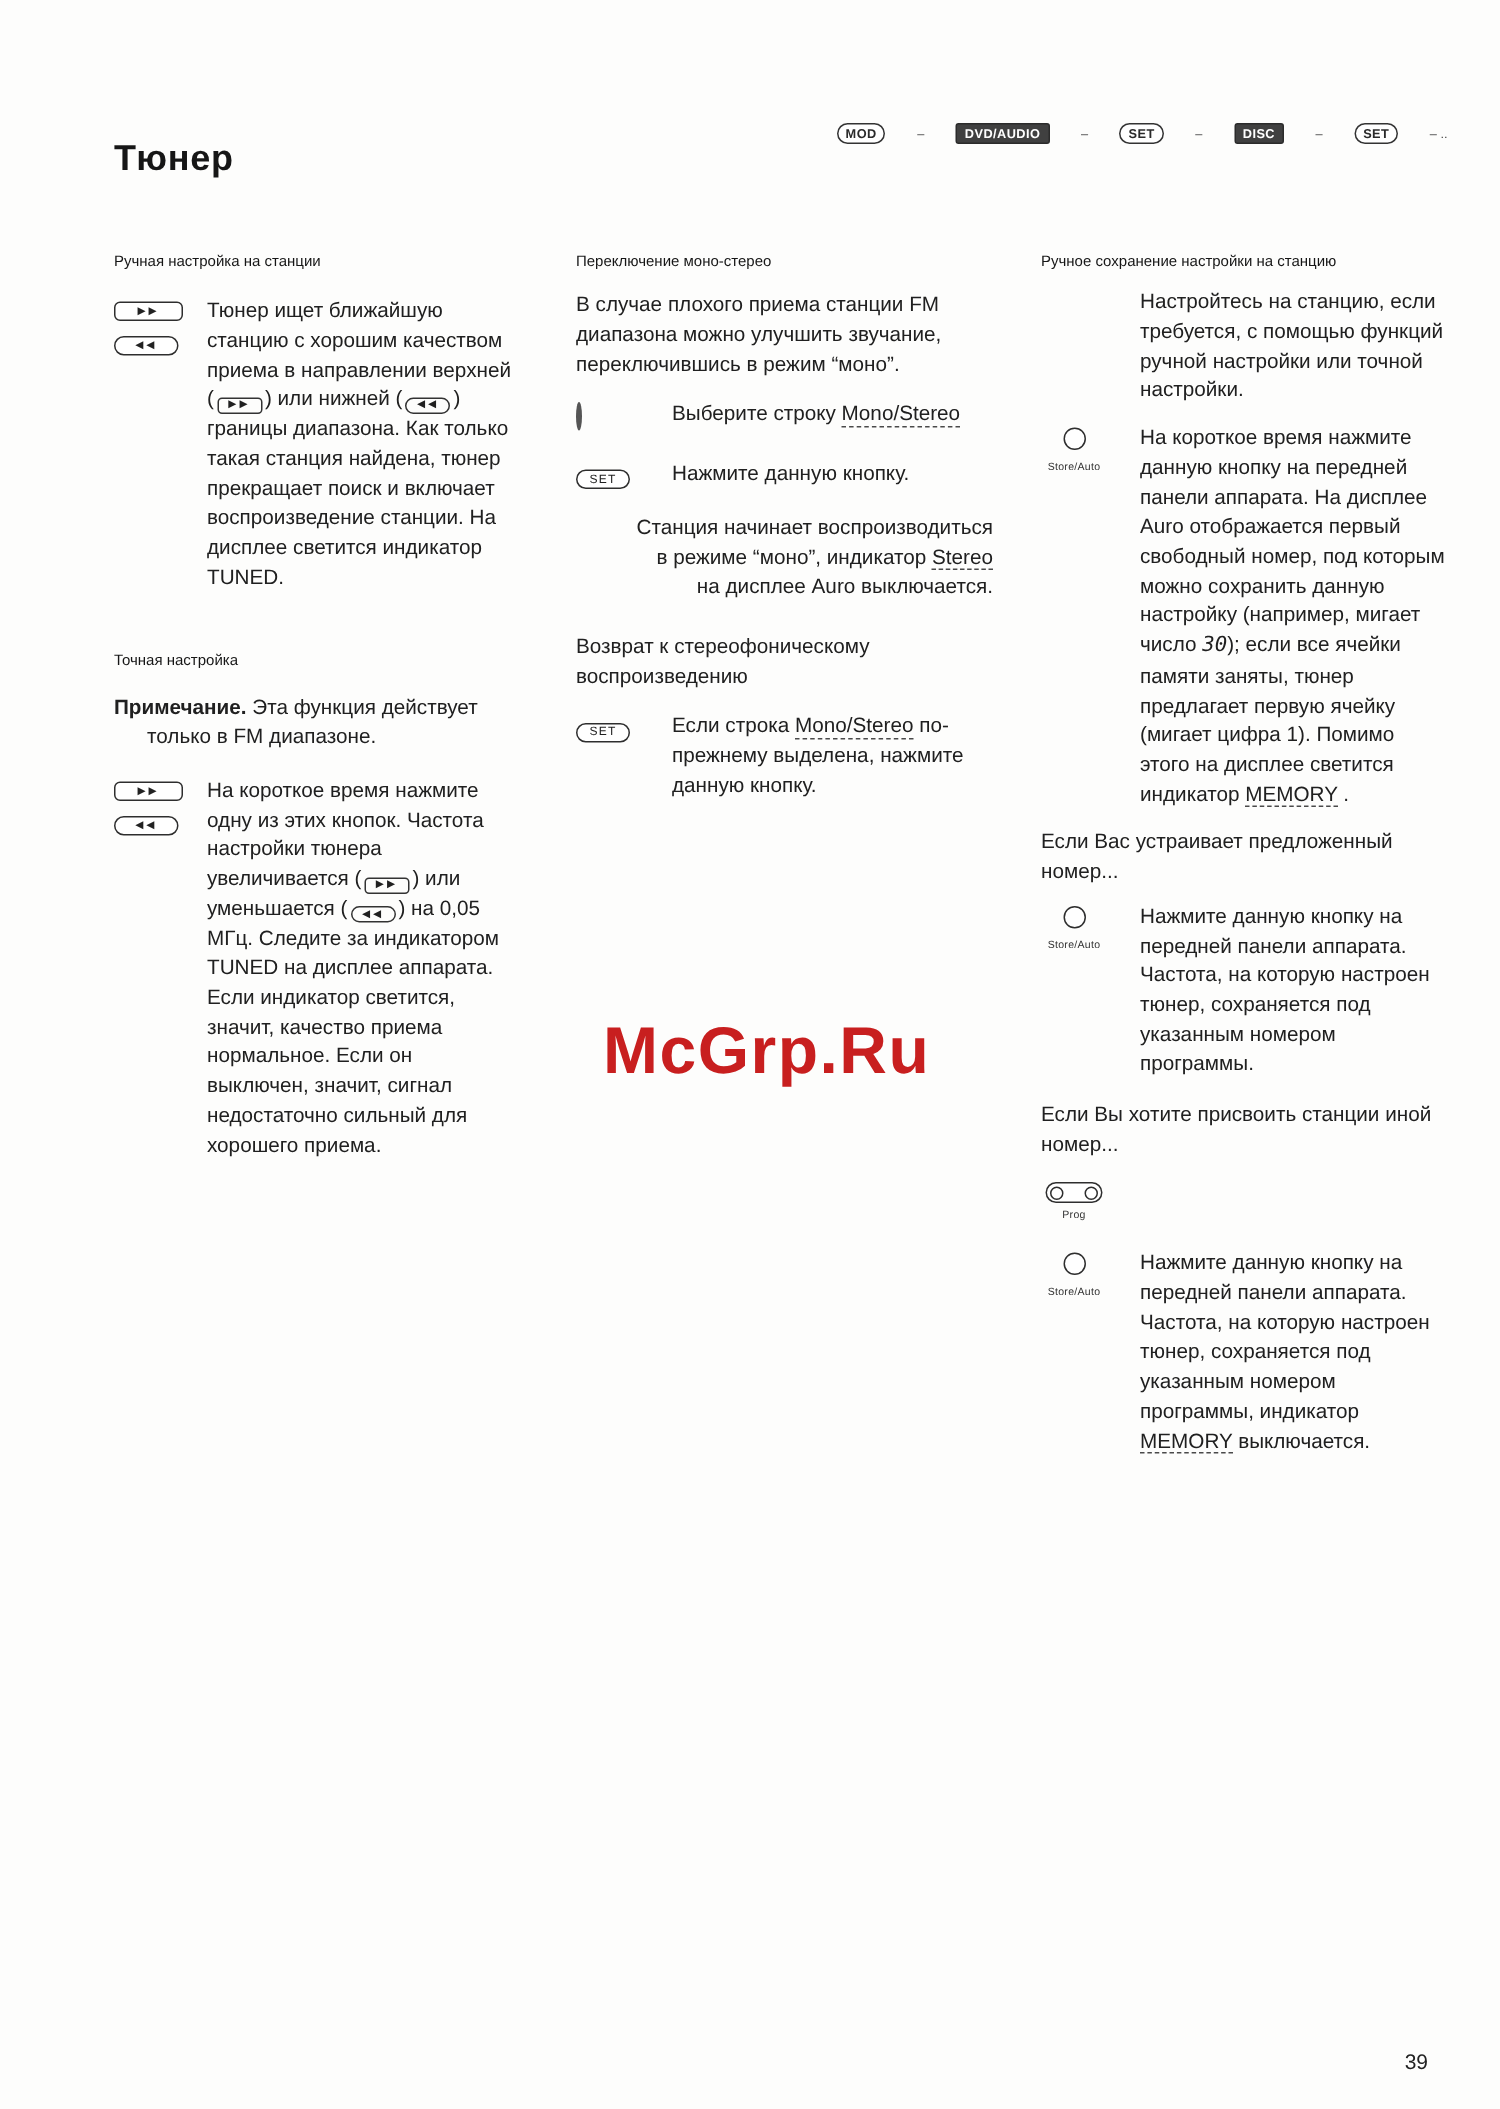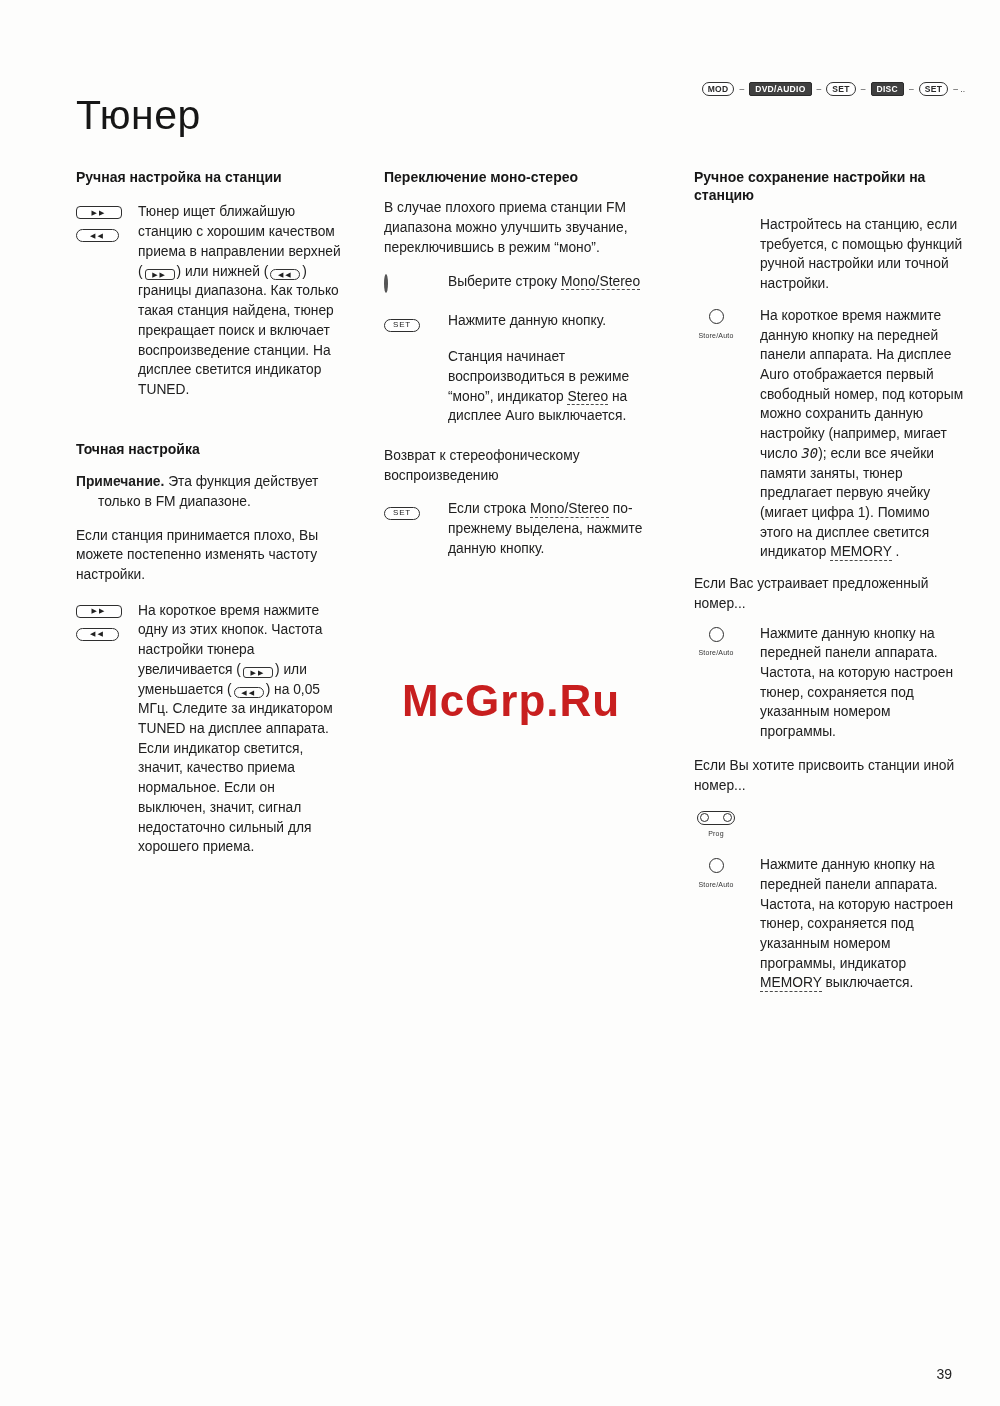--- a/index.html
+++ b/index.html
@@ -5,38 +5,38 @@
   * { margin:0; padding:0; box-sizing:border-box; }
   html,body { background:#d9d9d9; }
   .page {
     position:relative; width:1000px; height:1406px; margin:0 auto;
     background:#fdfdfc; color:#1f1f1f;
     font-family:"Liberation Sans", sans-serif;
     overflow:hidden;
   }
   .title {
     position:absolute; left:76px; top:92px;
-    font-size:41px; font-weight:400; letter-spacing:0.5px; color:#161616;
+    font-size:24px; font-weight:700; letter-spacing:0.5px; color:#161616;
   }
   
   .hdr {
     position:absolute; top:82px; right:35px;
-    display:flex; align-items:center; gap:5px;
+    display:flex; align-items:center; gap:21px;
     font-size:8.5px; color:#2a2a2a; white-space:nowrap;
   }
   .key { border:1.2px solid #333; border-radius:7px; padding:1px 5px; font-weight:bold; letter-spacing:0.3px; background:#fff; }
   .key.dark { background:#404040; color:#fff; border-radius:2px; border-color:#2b2b2b; }
   .dash { color:#444; }
 
   .col { position:absolute; top:168px; font-size:13.8px; line-height:1.43; color:#202020; }
   .col1 { left:76px;  width:268px; }
   .col2 { left:384px; width:278px; }
   .col3 { left:694px; width:272px; }
 
-  .h { font-size:14px; font-weight:bold; line-height:1.32; margin:0 0 16px 0; color:#161616; }
+  .h { font-size:10px; font-weight:normal; line-height:1.32; margin:0 0 16px 0; color:#161616; }
   .item { display:flex; }
   .gutter1 { width:62px; flex:none; display:flex; flex-direction:column; gap:10px; padding-top:4px; }
   .gutter2 { width:64px; flex:none; padding-top:2px; }
   .gutter3 { width:66px; flex:none; padding-top:3px; }
   .txt { flex:1; }
 
   .btn { display:inline-flex; align-items:center; justify-content:center;
          border:1.4px solid #2e2e2e; width:46px; height:13px;
          font-size:7px; letter-spacing:2px; color:#222; background:#fff; }
   .btn.rect { border-radius:4px; }
@@ -60,21 +60,21 @@
           display:inline-block; background:#fff; }
   .cap { display:block; font-size:7px; text-align:center; margin-top:1px; color:#333; letter-spacing:0.2px; }
 
   .rocker { width:38px; height:14px; border:1.4px solid #2e2e2e; border-radius:8px;
             display:inline-flex; align-items:center; justify-content:space-between; padding:0 2px; background:#fff; }
   .rocker .dotc { width:9px; height:9px; border:1.2px solid #2e2e2e; border-radius:50%; }
 
   .u { border-bottom:1px dashed #4a4a4a; padding-bottom:0.5px; }
   .seg { font-family:"DejaVu Sans Mono", monospace; font-style:italic; }
   .hang { padding-left:22px; text-indent:-22px; }
-  .ind2 { margin-left:64px; }
+  .ind2 { margin-left:40px;text-align:right; }
   .ind3 { margin-left:66px; }
 
   .mt10 { margin-top:10px; } .mt12 { margin-top:12px; } .mt14 { margin-top:14px; }
   .mt16 { margin-top:16px; } .mt18 { margin-top:18px; } .mt20 { margin-top:20px; }
   .mt40 { margin-top:40px; margin-bottom:14px; }
   .mb10 { margin-bottom:10px; } .mb12 { margin-bottom:12px; }
 
   .watermark { position:absolute; left:402px; top:676px;
                font-size:44px; font-weight:bold; color:#c81f1f; letter-spacing:1px; }
   .pagenum { position:absolute; right:48px; bottom:24px; font-size:14px; color:#222; }
@@ -107,21 +107,20 @@
         <span class="btn rect">▶▶</span>
         <span class="btn oval">◀◀</span>
       </div>
       <p class="txt"><span>Тюнер ищет ближайшую станцию с хорошим качеством приема в направлении верхней (</span><span class="inline-btn rect">▶▶</span><span>) или нижней (</span><span class="inline-btn oval">◀◀</span><span>) границы диапазона. Как только такая станция найдена, тюнер прекращает поиск и включает воспроизведение станции. На дисплее светится индикатор TUNED.</span></p>
     </div>
 
     <h2 class="h mt40">Точная настройка</h2>
 
     <p class="hang"><b>Примечание.</b><span> Эта функция действует только в FM диапазоне.</span></p>
 
-    <p class="mt14">Если станция принимается плохо, Вы можете постепенно изменять частоту настройки.</p>
 
     <div class="item mt16">
       <div class="gutter1">
         <span class="btn rect">▶▶</span>
         <span class="btn oval">◀◀</span>
       </div>
       <p class="txt"><span>На короткое время нажмите одну из этих кнопок. Частота настройки тюнера увеличивается (</span><span class="inline-btn rect">▶▶</span><span>) или уменьшается (</span><span class="inline-btn oval">◀◀</span><span>) на 0,05 МГц. Следите за индикатором TUNED на дисплее аппарата. Если индикатор светится, значит, качество приема нормальное. Если он выключен, значит, сигнал недостаточно сильный для хорошего приема.</span></p>
     </div>
   </section>
 

